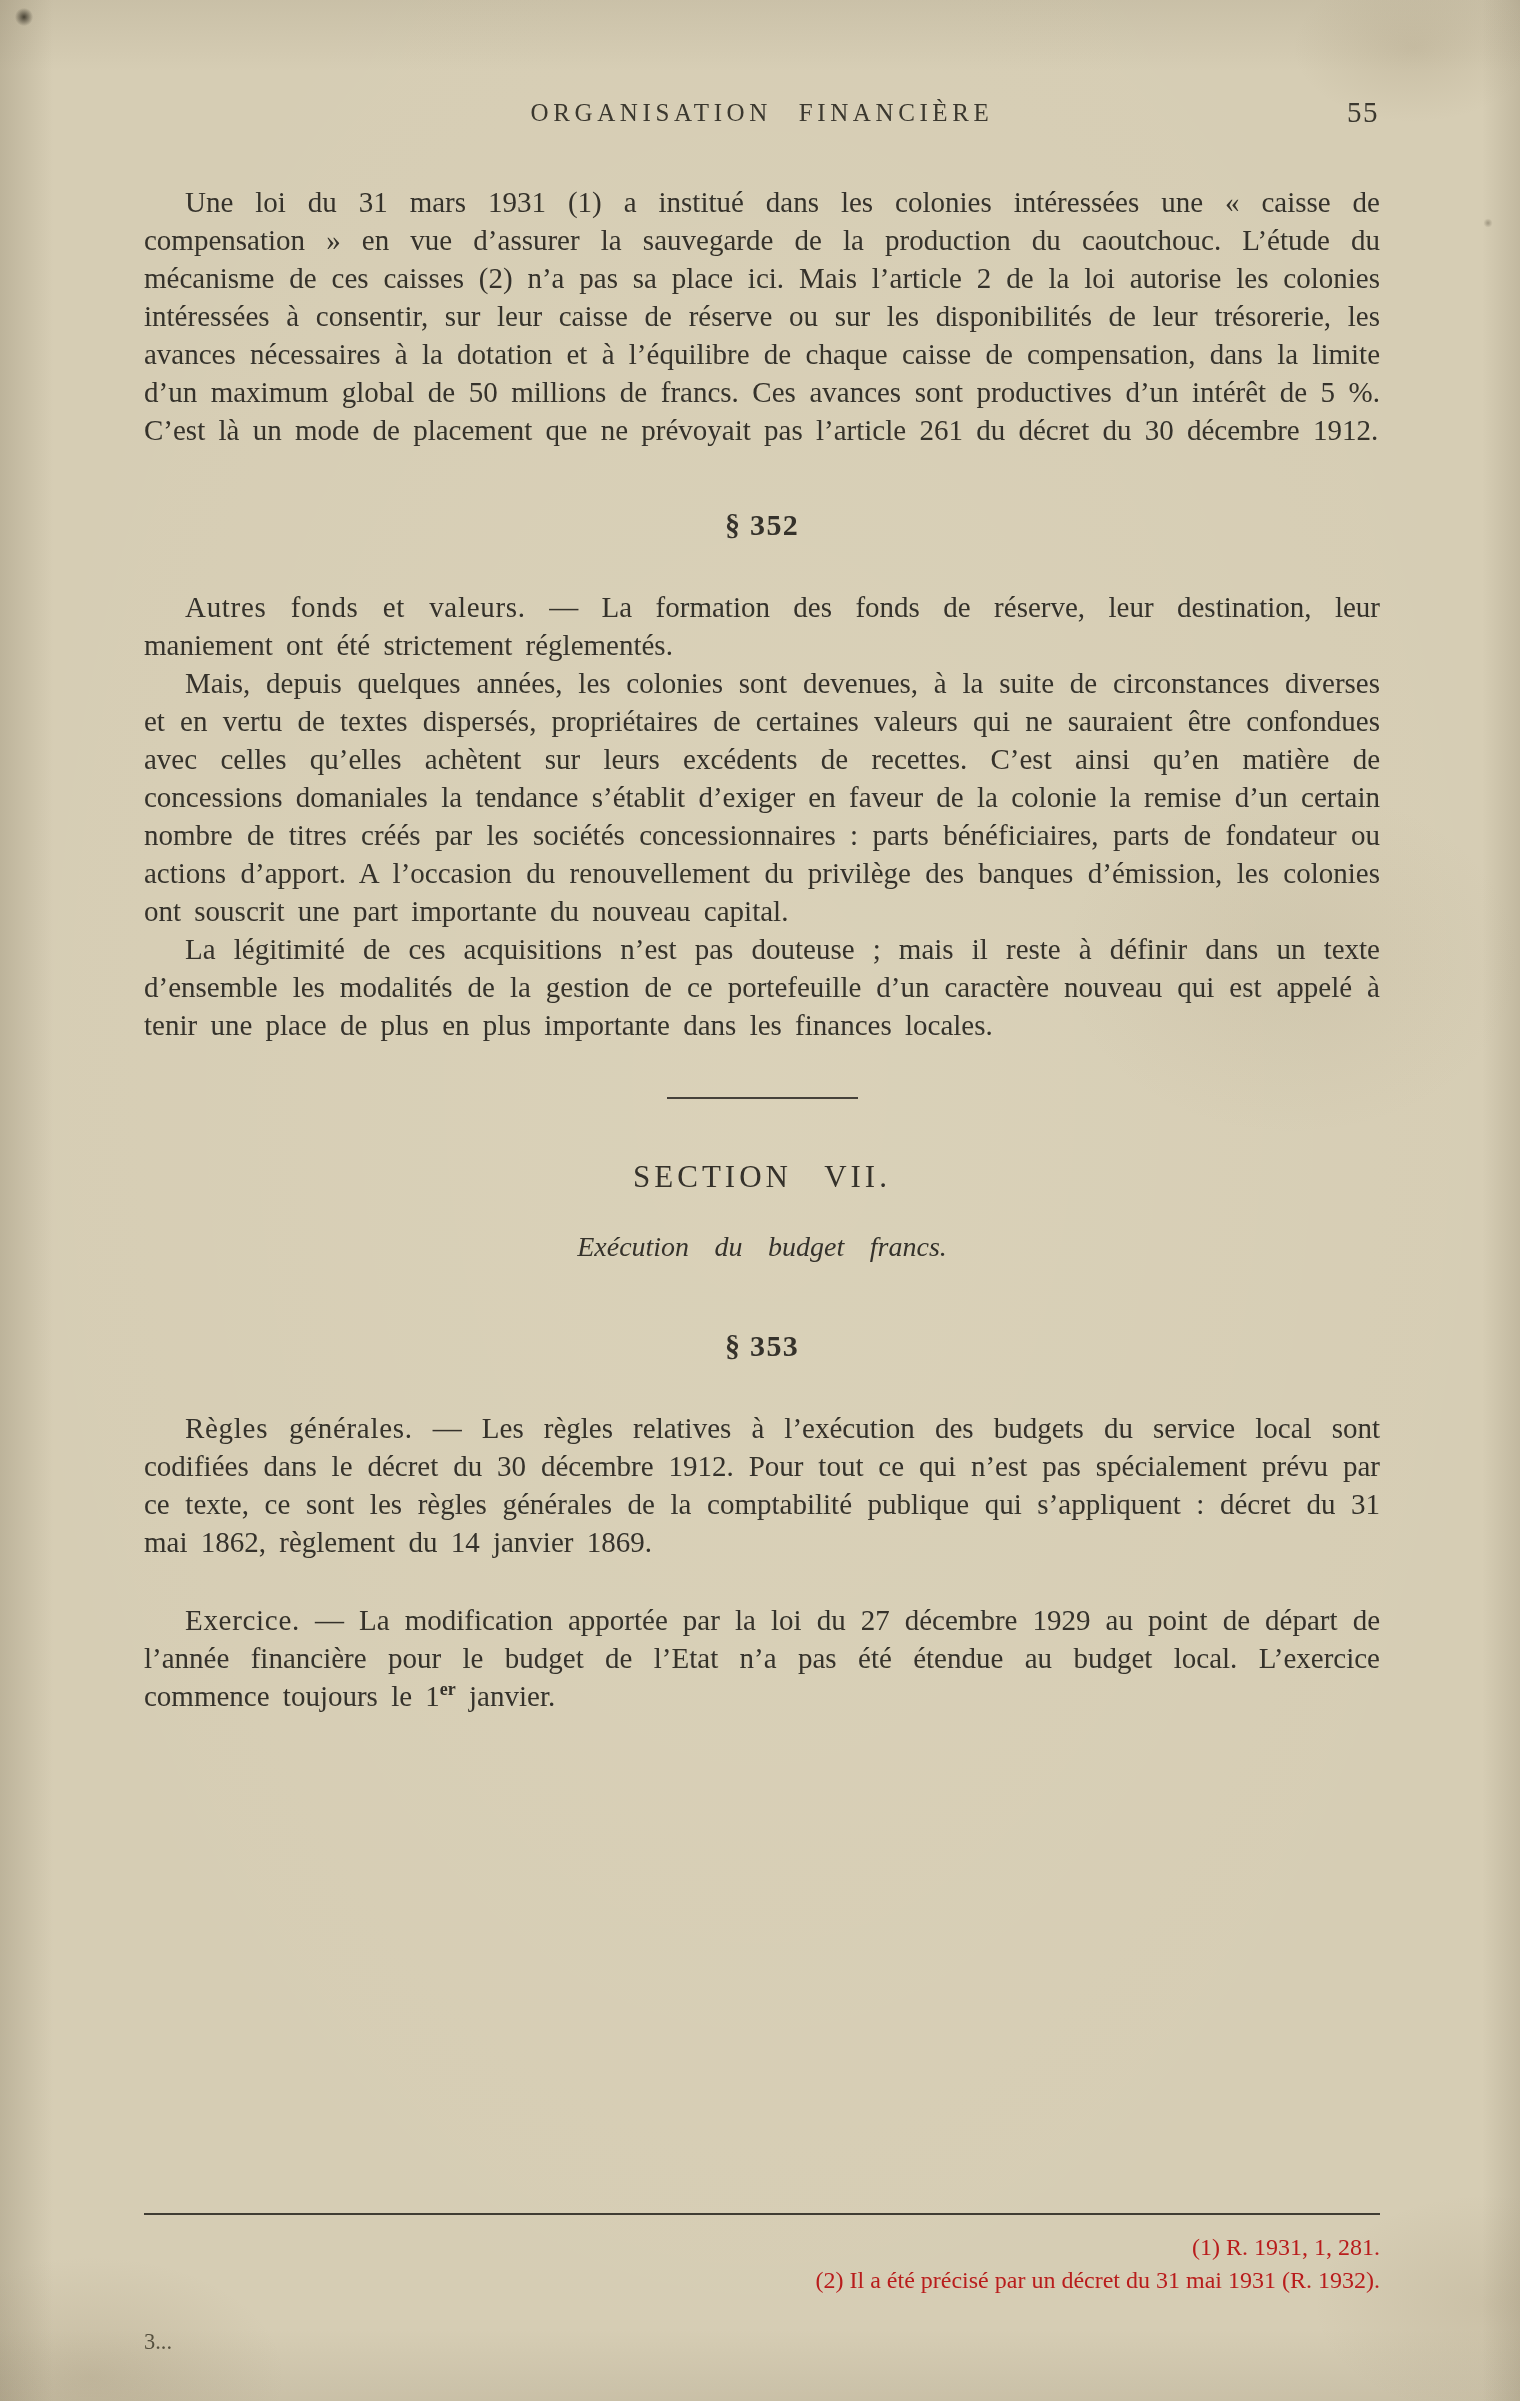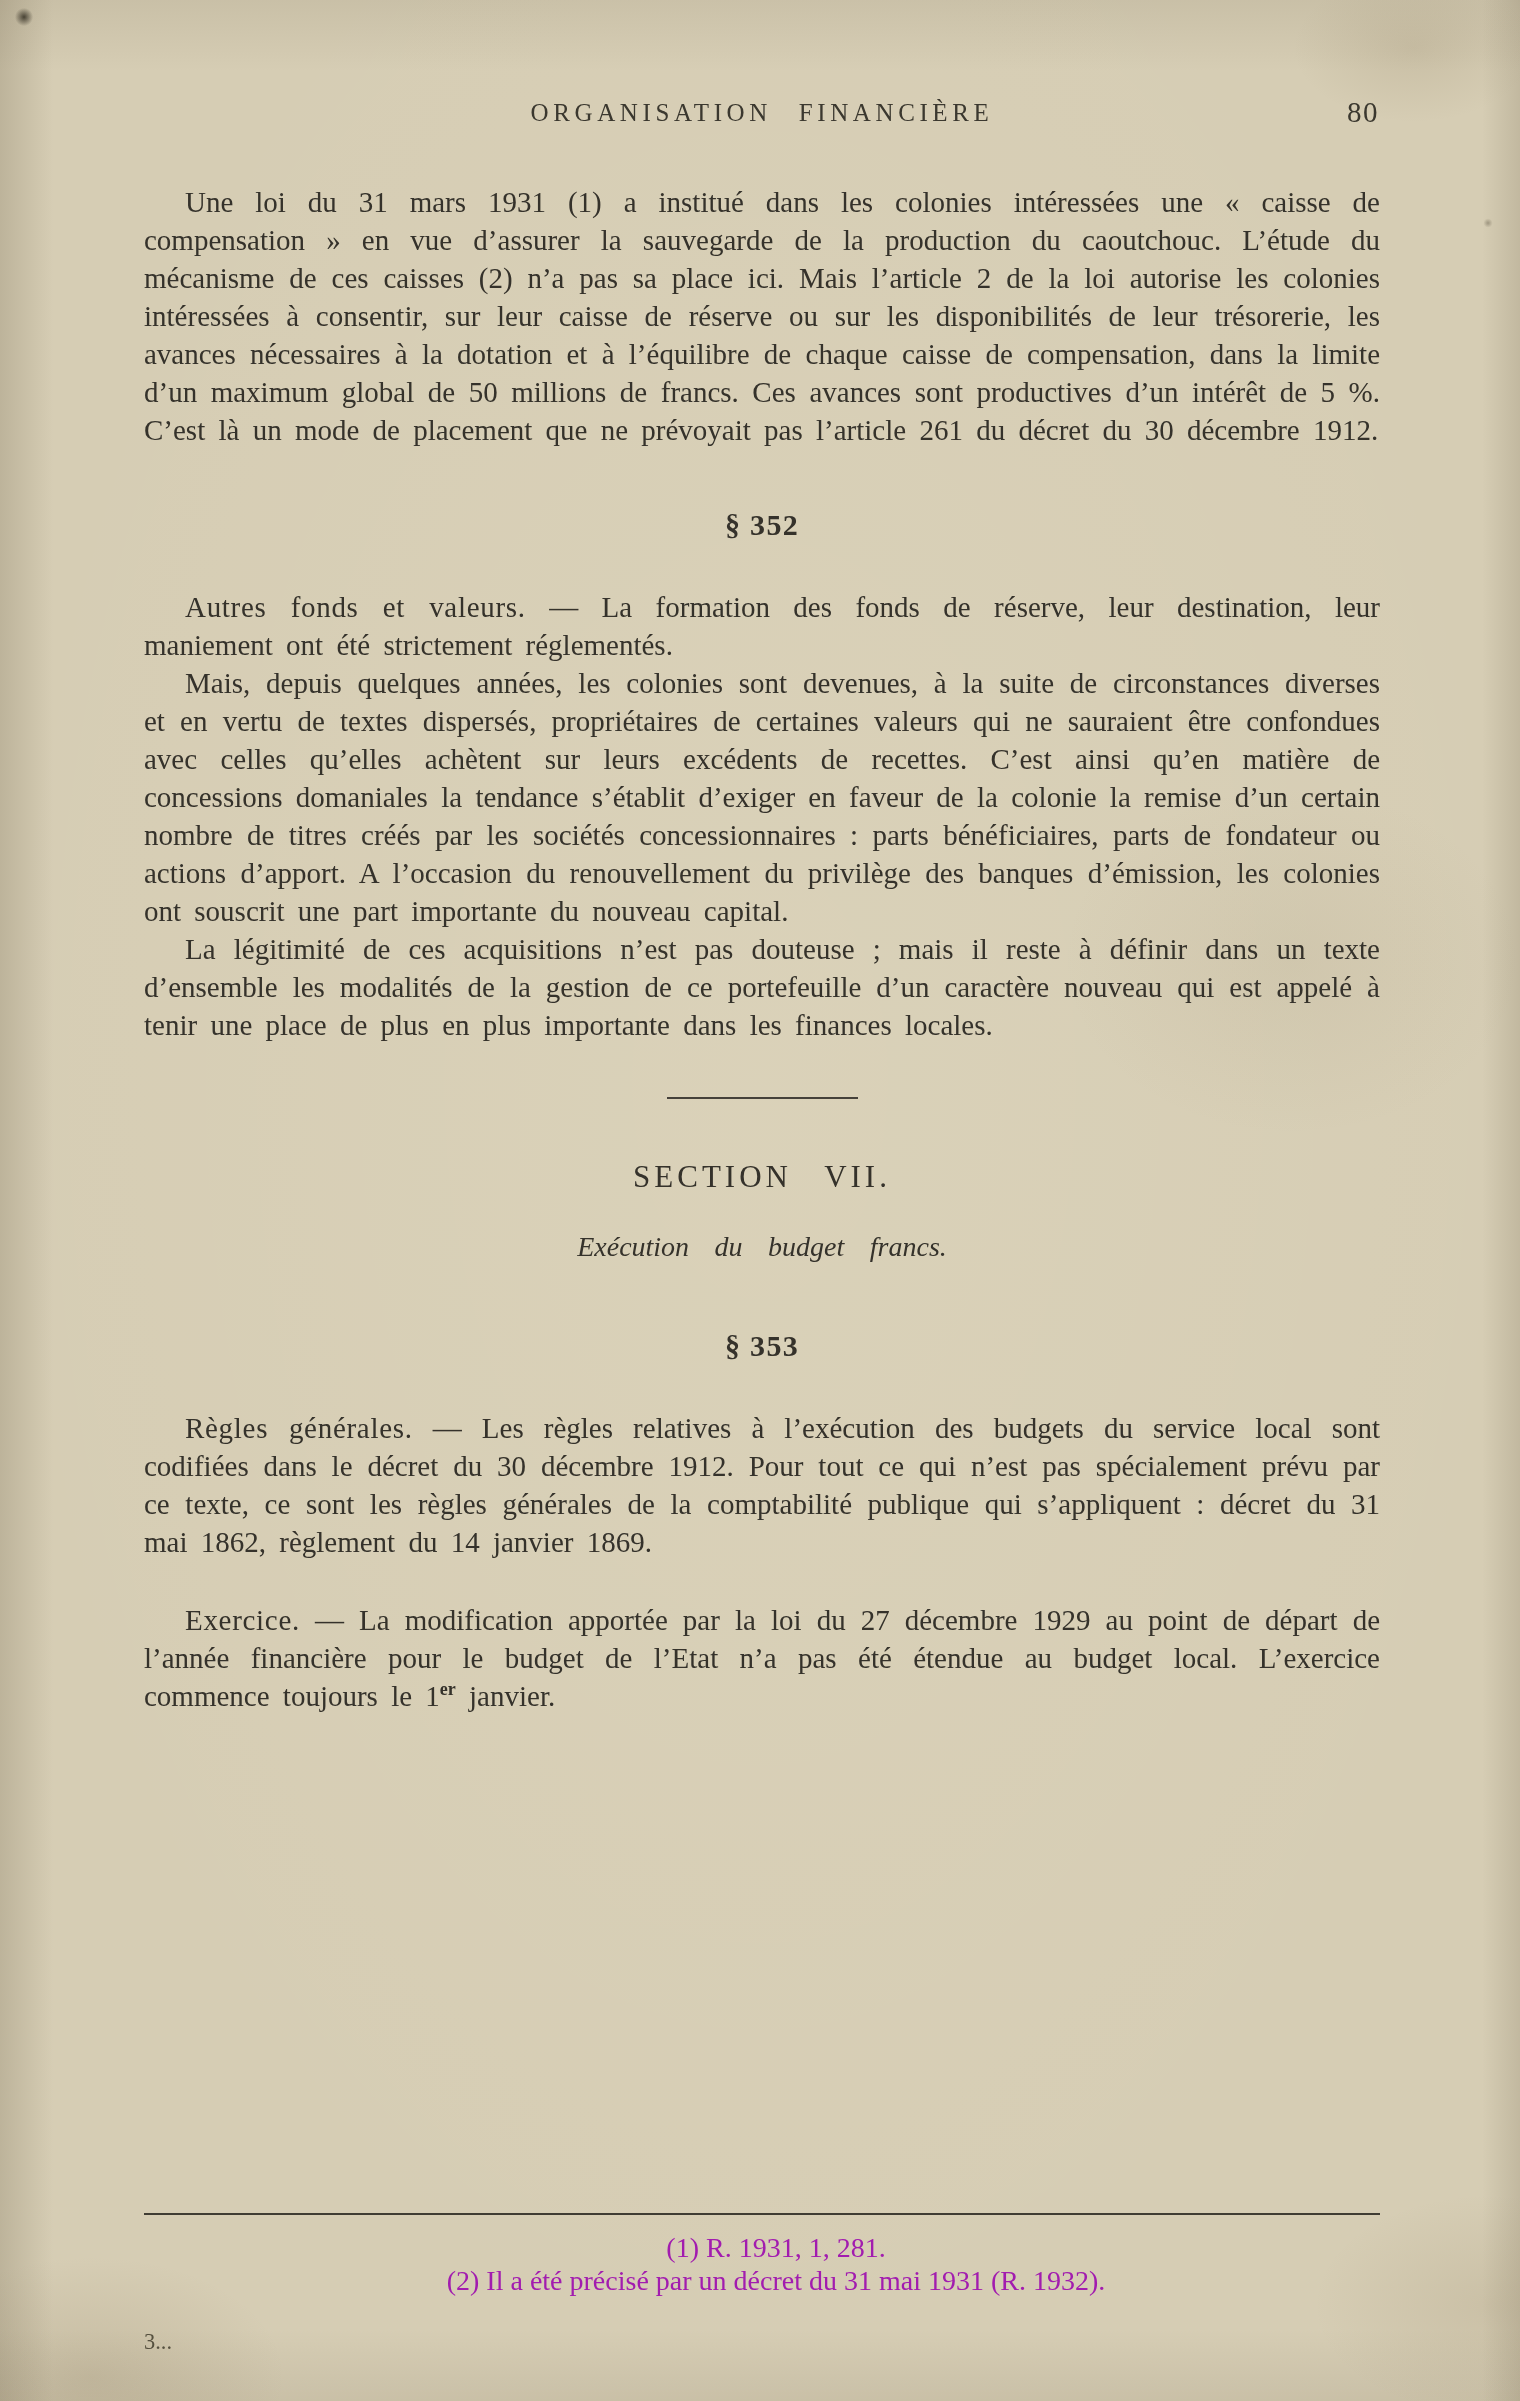--- a/index.html
+++ b/index.html
@@ -91,40 +91,40 @@
   }
   .para-exercice { margin-top:40px; }
   sup { font-size:0.62em; line-height:0; vertical-align:super;font-weight:bold; }
   .footnotes { margin-top:auto; }
   .footnote-rule {
     width:100%;
     border-top:2px solid #3f3c33;
     margin-bottom:16px;
   }
   .footnote {
-    font-size:28px;
+    font-size:24px;
     line-height:33px;
     text-indent:28px;
-    text-align:center;
-    color:#a21caf;
+    text-align:right;
+    color:#b91c1c;
   }
   .signature-mark {
     margin-top:32px;
     font-size:22.4px;
     color:#55503f;
   }
 </style>
 </head>
 <body>
 
 <div class="page">
 
   <header class="running-head">
     <span>ORGANISATION FINANCIÈRE</span>
-    <span class="page-number">80</span>
+    <span class="page-number">55</span>
   </header>
 
   <p class="body-text">Une loi du 31 mars 1931 (1) a institué dans les colonies intéressées une « caisse de compensation » en vue d’assurer la sauvegarde de la production du caoutchouc. L’étude du mécanisme de ces caisses (2) n’a pas sa place ici. Mais l’article 2 de la loi autorise les colonies intéressées à consentir, sur leur caisse de réserve ou sur les disponibilités de leur trésorerie, les avances nécessaires à la dotation et à l’équilibre de chaque caisse de compensation, dans la limite d’un maximum global de 50 millions de francs. Ces avances sont productives d’un intérêt de 5 %. C’est là un mode de placement que ne prévoyait pas l’article 261 du décret du 30 décembre 1912.</p>
 
   <h2 class="section-mark">§ 352</h2>
 
   <p class="body-text"><b class="lead">Autres fonds et valeurs.</b><span> — La formation des fonds de réserve, leur destination, leur maniement ont été strictement réglementés.</span></p>
 
   <p class="body-text">Mais, depuis quelques années, les colonies sont devenues, à la suite de circonstances diverses et en vertu de textes dispersés, propriétaires de certaines valeurs qui ne sauraient être confondues avec celles qu’elles achètent sur leurs excédents de recettes. C’est ainsi qu’en matière de concessions domaniales la tendance s’établit d’exiger en faveur de la colonie la remise d’un certain nombre de titres créés par les sociétés concessionnaires : parts bénéficiaires, parts de fondateur ou actions d’apport. A l’occasion du renouvellement du privilège des banques d’émission, les colonies ont souscrit une part importante du nouveau capital.</p>
 

